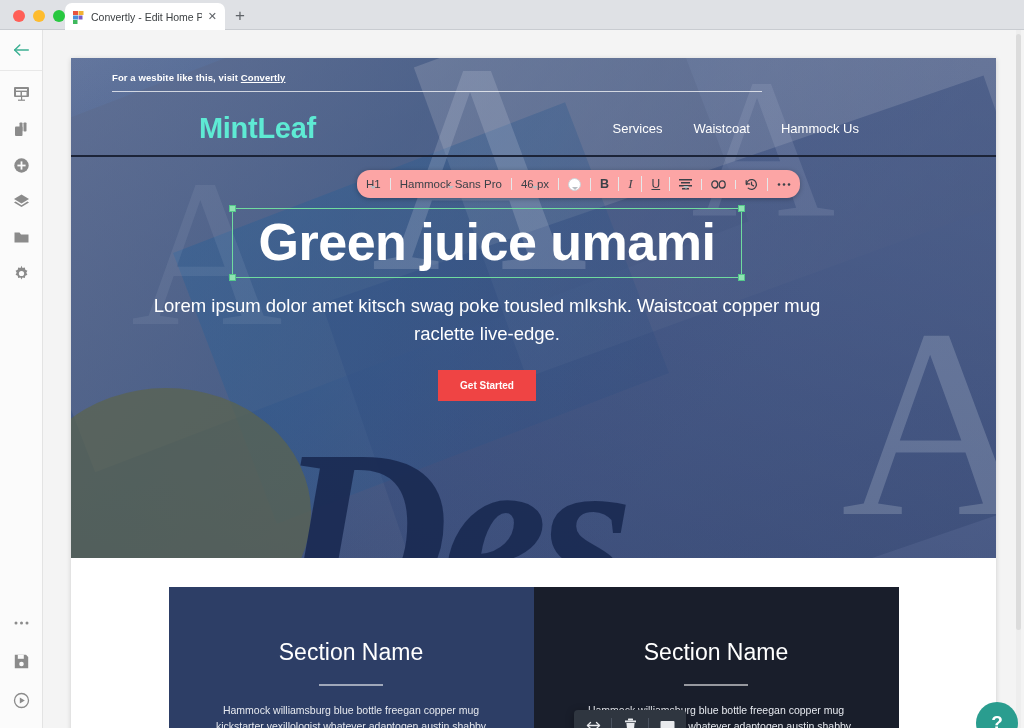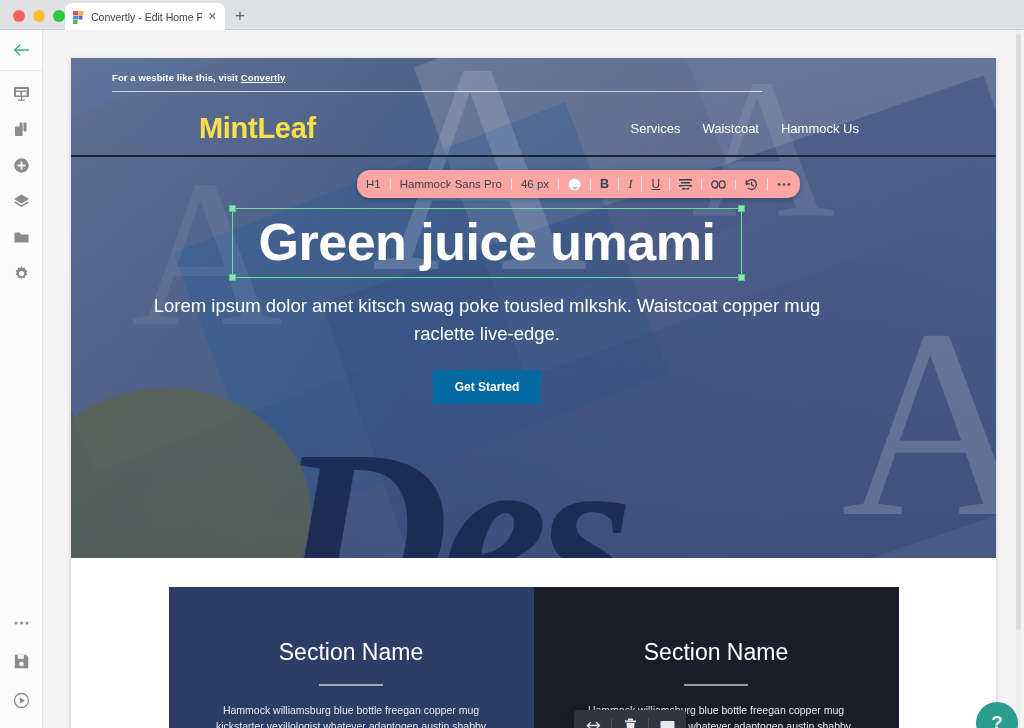--- a/index.html
+++ b/index.html
@@ -275,27 +275,27 @@
     height: 56px;
     z-index: 5;
     display: flex;
     align-items: center;
     justify-content: space-between;
     padding: 0 137px 0 128px;
   }
   #site-logo {
     font-size: 29px;
     font-weight: 700;
-    color: #fde047;
+    color: #5eead4;
     letter-spacing: -0.3px;
     cursor: pointer;
   }
   #site-nav {
     display: flex;
-    gap: 22px;
+    gap: 31px;
     align-items: flex-end;
   }
   .site-nav-link {
     font-size: 13px;
     color: #ffffff;
     cursor: pointer;
   }
   #header-rule {
     position: absolute;
     left: 0; top: 97px;
@@ -343,23 +343,23 @@
     margin: 14px auto 0;
     width: 700px;
     font-size: 18.5px;
     color: #ffffff;
     line-height: 1.5;
   }
   #hero-cta {
     display: inline-block;
     margin-top: 22px;
     padding: 10px 22px;
-    background: #0369a1;
+    background: #ef4444;
     color: #ffffff;
-    font-size: 12px;
+    font-size: 10px;
     font-weight: 700;
     border: none;
     cursor: pointer;
     font-family: "Liberation Sans", sans-serif;
   }
 
   
   #text-toolbar {
     position: absolute;
     left: 314px; top: 140px;

